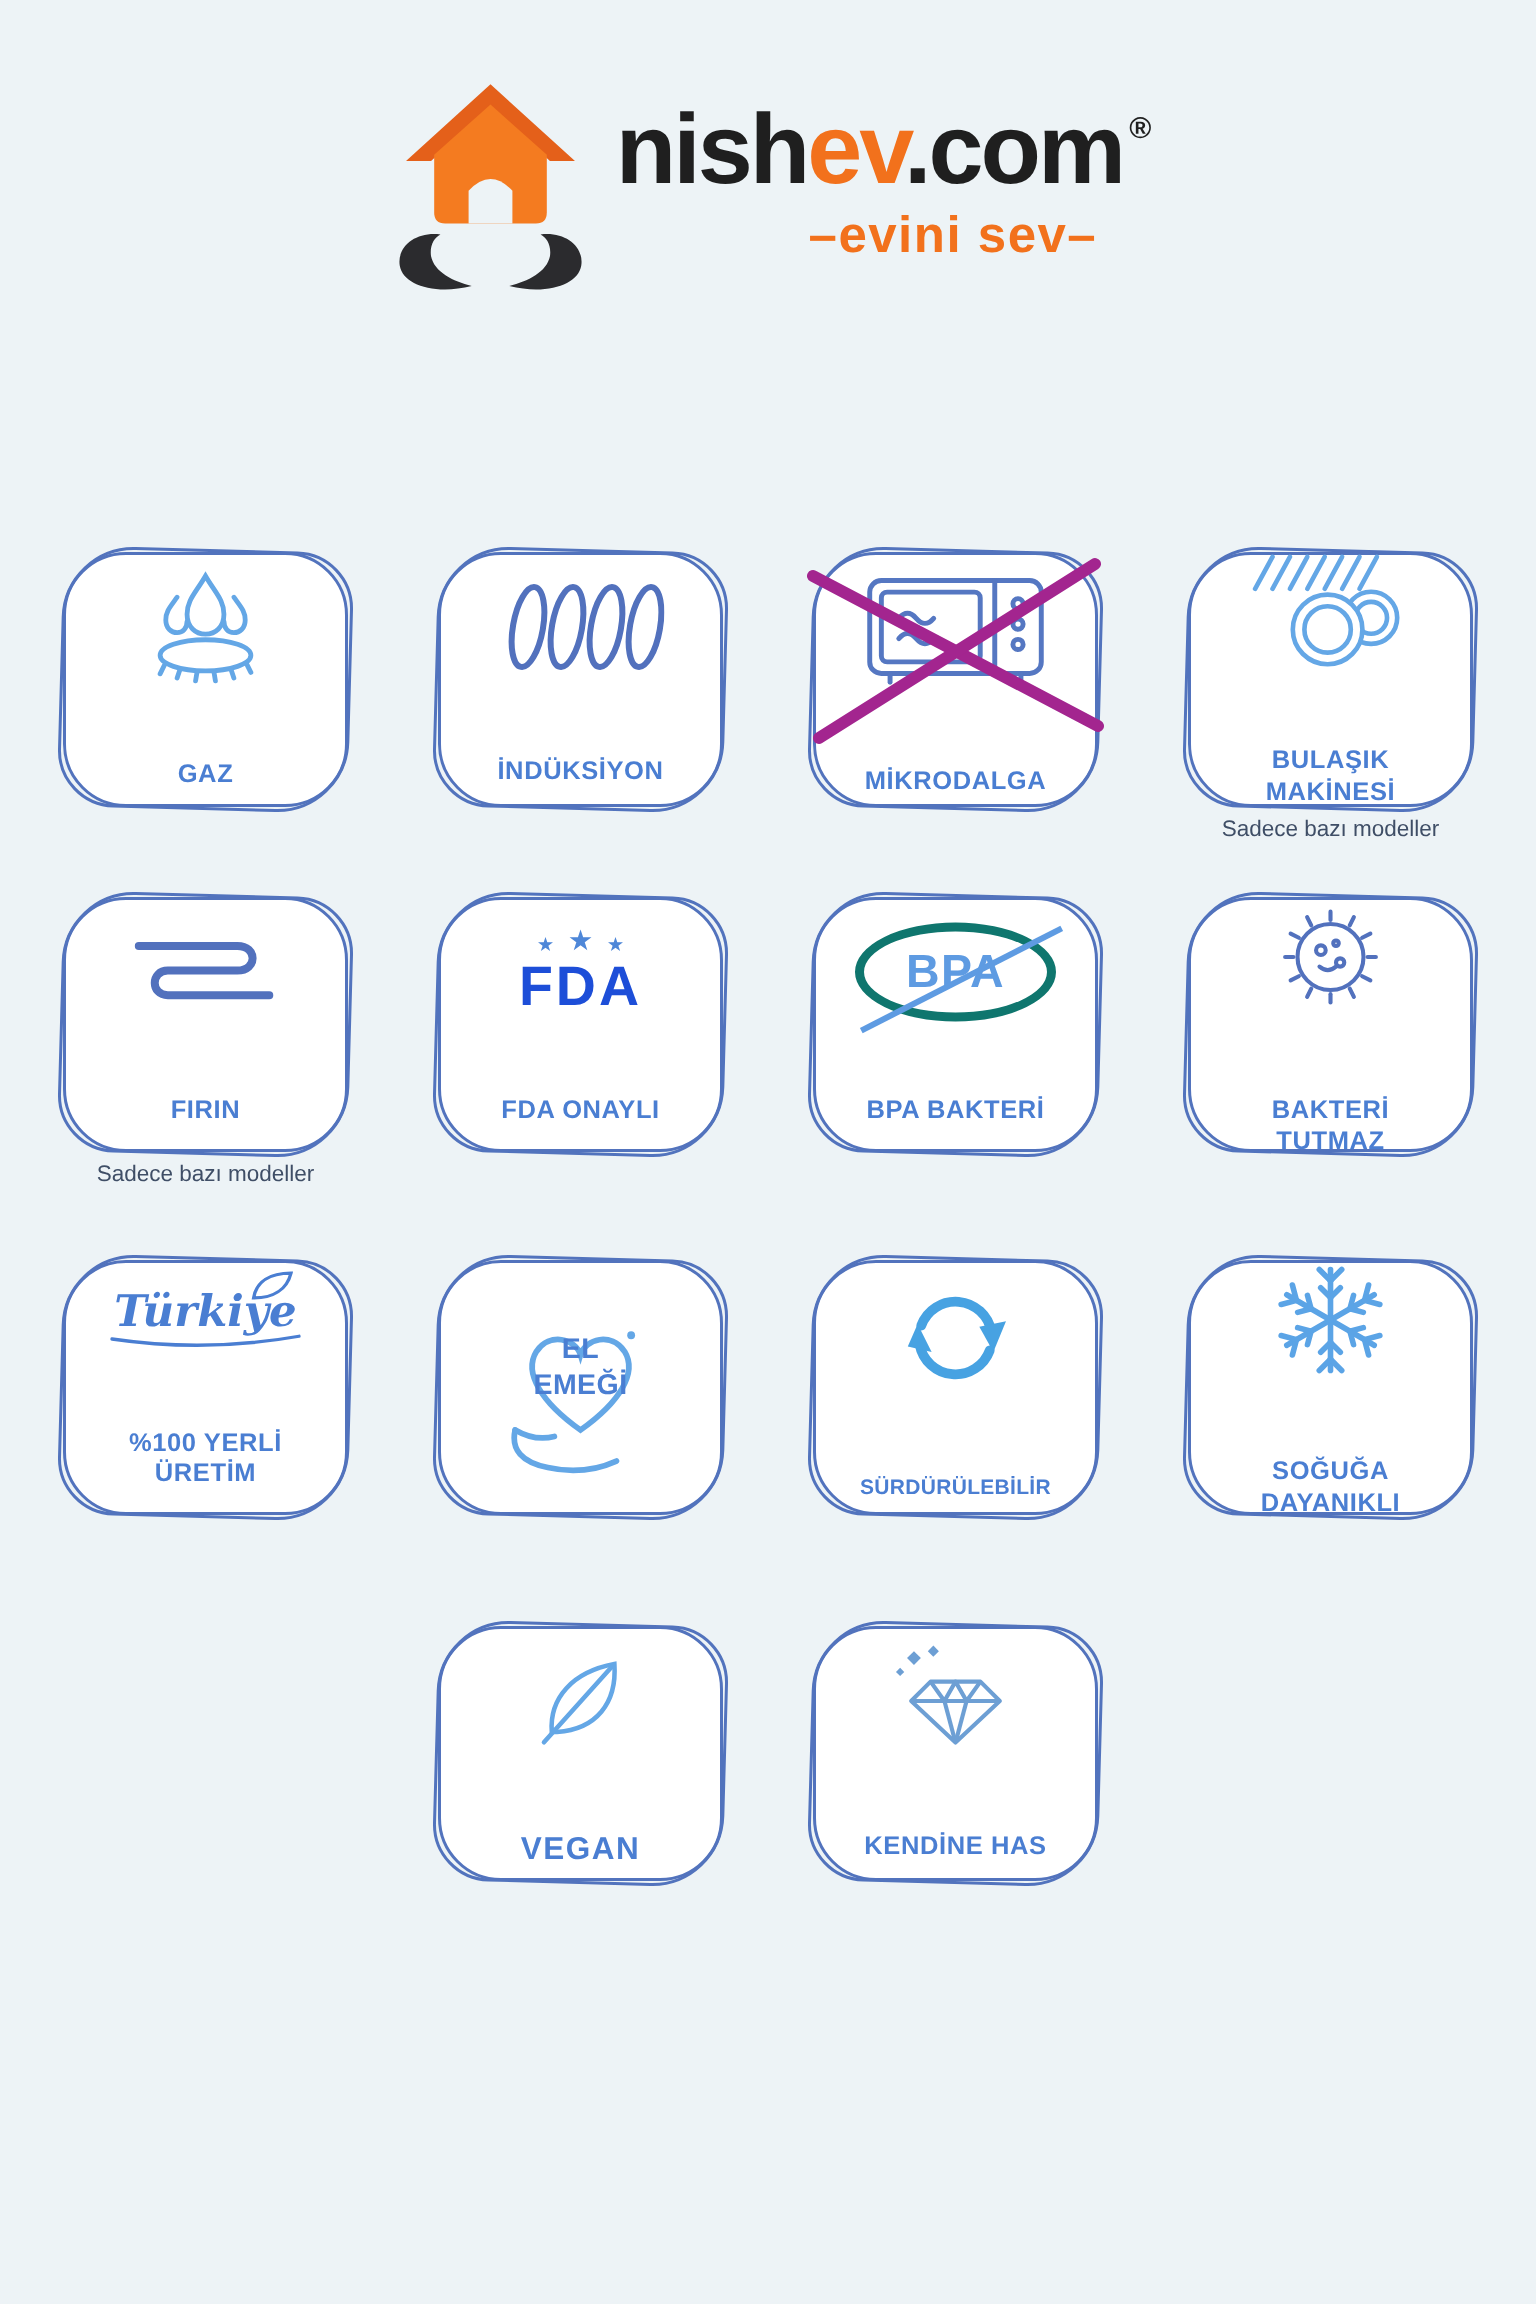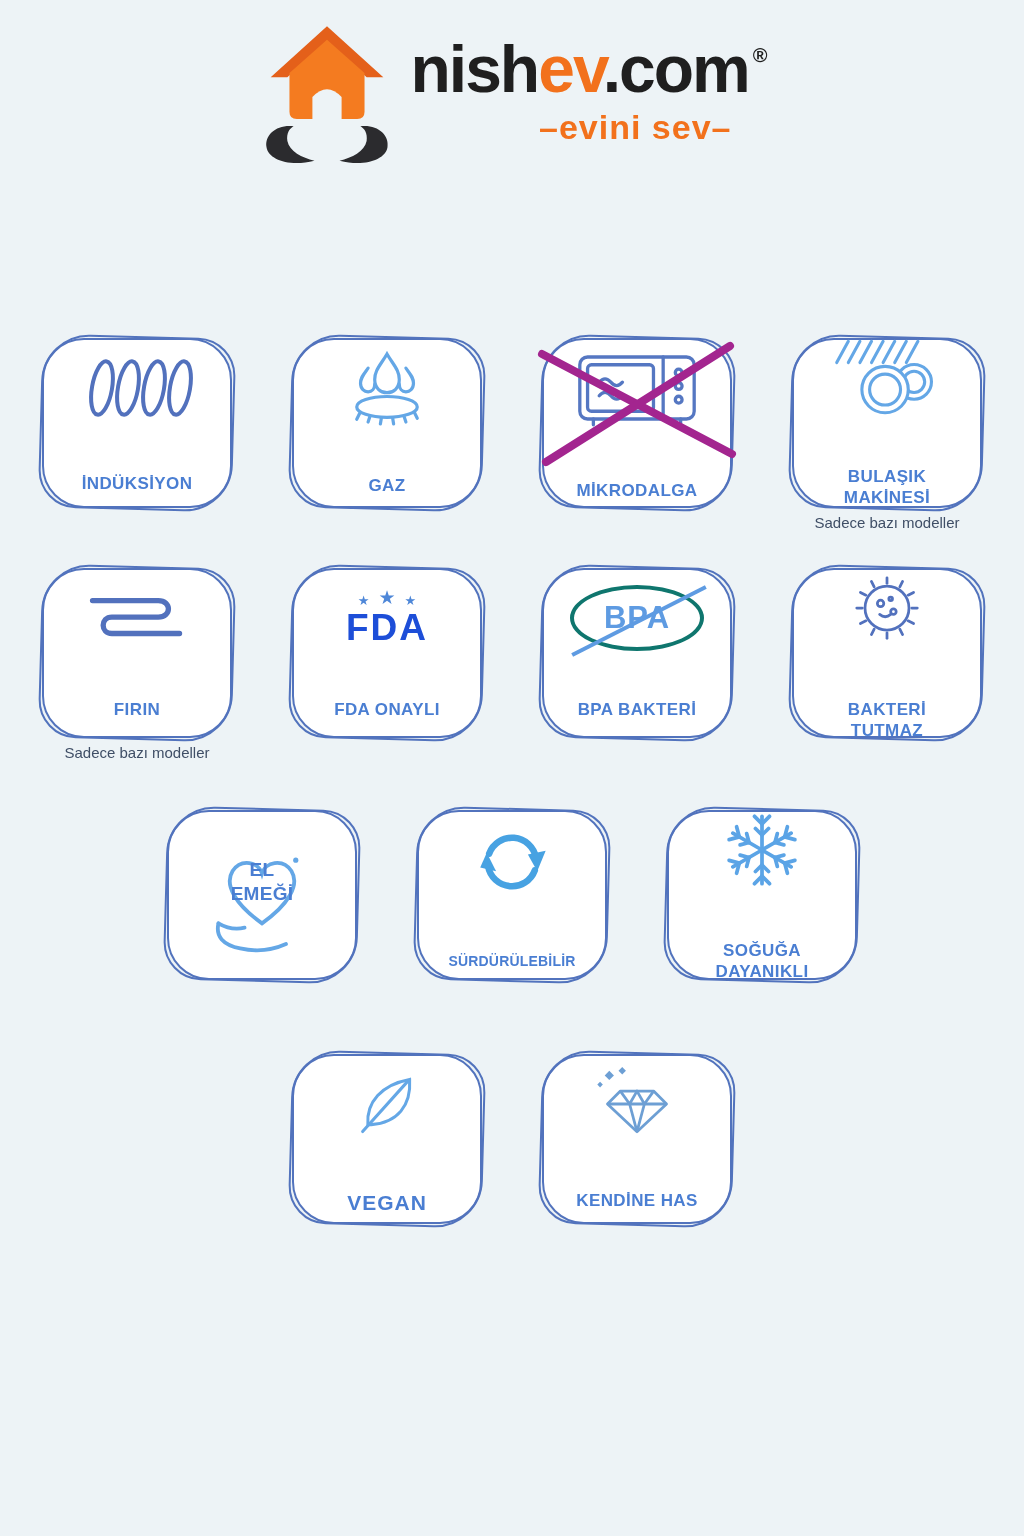--- a/index.html
+++ b/index.html
@@ -3,21 +3,21 @@
 <meta charset="utf-8">
 <style>
   html,body{margin:0;padding:0}
   body{
     width:1024px;height:1536px;overflow:hidden;
     background:#edf3f6;
     font-family:"Liberation Sans",sans-serif;
     -webkit-font-smoothing:antialiased;
   }
   
-  .header{display:flex;justify-content:center;align-items:flex-start;gap:14px;padding-top:22px}
+  .header{display:flex;justify-content:center;align-items:flex-start;gap:14px;padding-top:52px}
   .logo-mark{width:140px;height:146px;flex:0 0 auto}
   .logo-text{padding-top:14px}
   .brand{font-size:66px;font-weight:800;color:#1f1f1f;letter-spacing:-2px;line-height:1}
   .brand .accent{color:#f2711c}
   .reg{font-size:20px;font-weight:700;vertical-align:30px;letter-spacing:0;margin-left:4px}
   .tagline{color:#f2711c;font-size:34px;font-weight:700;letter-spacing:1px;text-align:right;margin-top:6px;padding-right:36px}
 
   
   .grid{margin-top:170px;display:flex;flex-direction:column;align-items:center}
   .row{display:flex;justify-content:center;gap:60px}
@@ -51,21 +51,21 @@
   .cross{position:absolute;left:-10px;top:-4px;width:206px;height:150px;z-index:3;pointer-events:none}
 
   
   .fda-box{display:flex;flex-direction:column;align-items:center;gap:2px}
   .fda-stars{display:flex;align-items:flex-end;gap:9px;color:#4e87d8;font-family:"DejaVu Sans",sans-serif;line-height:1}
   .fda-stars .s{font-size:13px}
   .fda-stars .m{font-size:19px}
   .fda-text{font-size:37px;font-weight:800;color:#1d4ed8;letter-spacing:2px;line-height:1.05}
 
   
-  .bpa{position:relative;width:134px;height:66px;border:4px solid #0f766e;border-radius:50%;
+  .bpa{position:relative;width:134px;height:66px;border:6px solid #0f766e;border-radius:50%;
        display:flex;align-items:center;justify-content:center;box-sizing:border-box}
   .bpa span{font-size:31px;font-weight:800;color:#5e9be2;letter-spacing:1px}
   .bpa::after{content:"";position:absolute;left:-10px;top:30px;width:150px;height:4px;
        background:#5e9be2;transform:rotate(-27deg)}
 
   
   .turkiye{position:relative;display:flex;flex-direction:column;align-items:center}
   .turkiye .word{font-family:"DejaVu Serif",serif;font-style:italic;font-weight:700;
        font-size:29px;color:#4a7ed2;line-height:1}
   .turkiye .leaf{position:absolute;top:-15px;right:4px}
@@ -90,52 +90,52 @@
   </div>
   <div class="logo-text">
     <div class="brand"><span>nish</span><span class="accent">ev</span><span>.com</span><span class="reg">®</span></div>
     <div class="tagline">–evini sev–</div>
   </div>
 </div>
 
 <div class="grid">
 
   <div class="row row-1">
-
-    <div class="cell">
-      <div class="badge">
-        <div class="icon-wrap">
-          <svg viewBox="0 0 112 76" width="112" height="76" fill="none" stroke="#5271bd" stroke-width="4">
-            <ellipse cx="21" cy="38" rx="10" ry="27" transform="rotate(10 21 38)"></ellipse>
-            <ellipse cx="47" cy="38" rx="10" ry="27" transform="rotate(10 47 38)"></ellipse>
-            <ellipse cx="73" cy="38" rx="10" ry="27" transform="rotate(10 73 38)"></ellipse>
-            <ellipse cx="99" cy="38" rx="10" ry="27" transform="rotate(10 99 38)"></ellipse>
-          </svg>
-        </div>
-        <div class="label">İNDÜKSİYON</div>
-      </div>
-    </div>
 
     <div class="cell">
       <div class="badge">
         <div class="icon-wrap">
           <svg viewBox="0 0 110 84" width="104" height="80" fill="none" stroke="#64a7e6" stroke-width="3.4" stroke-linecap="round">
             <path d="M55,6 C48,18 42,23 42,33 C42,42 48,47 55,47 C62,47 68,42 68,33 C68,23 62,18 55,6 Z"></path>
             <path d="M35,21 C30,28 27,31 27,37 C27,43 31,46 35,46 C39,46 42,43 42,38"></path>
             <path d="M75,21 C80,28 83,31 83,37 C83,43 79,46 75,46 C71,46 68,43 68,38"></path>
             <ellipse cx="55" cy="62" rx="32" ry="11"></ellipse>
             <line x1="26" y1="69" x2="23" y2="75"></line>
             <line x1="37" y1="72" x2="35" y2="78"></line>
             <line x1="49" y1="74" x2="48" y2="80"></line>
             <line x1="61" y1="74" x2="62" y2="80"></line>
             <line x1="73" y1="72" x2="75" y2="78"></line>
             <line x1="84" y1="68" x2="87" y2="74"></line>
           </svg>
         </div>
         <div class="label">GAZ</div>
+      </div>
+    </div>
+
+    <div class="cell">
+      <div class="badge">
+        <div class="icon-wrap">
+          <svg viewBox="0 0 112 76" width="112" height="76" fill="none" stroke="#5271bd" stroke-width="4">
+            <ellipse cx="21" cy="38" rx="10" ry="27" transform="rotate(10 21 38)"></ellipse>
+            <ellipse cx="47" cy="38" rx="10" ry="27" transform="rotate(10 47 38)"></ellipse>
+            <ellipse cx="73" cy="38" rx="10" ry="27" transform="rotate(10 73 38)"></ellipse>
+            <ellipse cx="99" cy="38" rx="10" ry="27" transform="rotate(10 99 38)"></ellipse>
+          </svg>
+        </div>
+        <div class="label">İNDÜKSİYON</div>
       </div>
     </div>
 
     <div class="cell">
       <div class="badge">
         <div class="icon-wrap">
           <svg viewBox="0 0 130 92" width="126" height="90" fill="none" stroke="#5577c2" stroke-width="3.4" stroke-linecap="round">
             <rect x="6" y="14" width="118" height="64" rx="8"></rect>
             <line x1="92" y1="14" x2="92" y2="78"></line>
             <rect x="14" y="22" width="68" height="48" rx="4"></rect>
@@ -245,20 +245,36 @@
           </svg>
         </div>
         <div class="label label-2l">BAKTERİ TUTMAZ</div>
       </div>
     </div>
 
   </div>
 
   <div class="row row-3">
 
+    <div class="cell">
+      <div class="badge">
+        <div class="icon-wrap">
+          <div class="turkiye">
+            <svg class="leaf" viewBox="0 0 36 26" width="34" height="24" fill="none" stroke="#4a7ed2" stroke-width="2.4" stroke-linecap="round">
+              <path d="M4,22 C6,10 16,4 31,4 C28,16 18,22 4,22 Z"></path>
+            </svg>
+            <span class="word">Türkiye</span>
+            <svg viewBox="0 0 140 12" width="132" height="11" fill="none" stroke="#4a7ed2" stroke-width="2.4" stroke-linecap="round">
+              <path d="M2,4 Q70,14 138,2"></path>
+            </svg>
+          </div>
+        </div>
+        <div class="label label-2l">%100 YERLİ ÜRETİM</div>
+      </div>
+    </div>
 
     <div class="cell">
       <div class="badge">
         <div class="icon-wrap">
           <svg viewBox="0 0 112 108" width="122" height="118" fill="none" stroke="#64a7e6" stroke-width="3.5" stroke-linecap="round">
             <path d="M56,80 C32,63 21,45 29,32 C37,20 53,24 56,34 C59,24 75,20 83,32 C91,45 80,63 56,80 Z"></path>
             <circle cx="87" cy="22" r="2.4" fill="#64a7e6" stroke="none"></circle>
             <path d="M16,80 Q12,98 36,103 Q58,108 78,99"></path>
             <path d="M16,80 Q28,87 40,84"></path>
           </svg>

